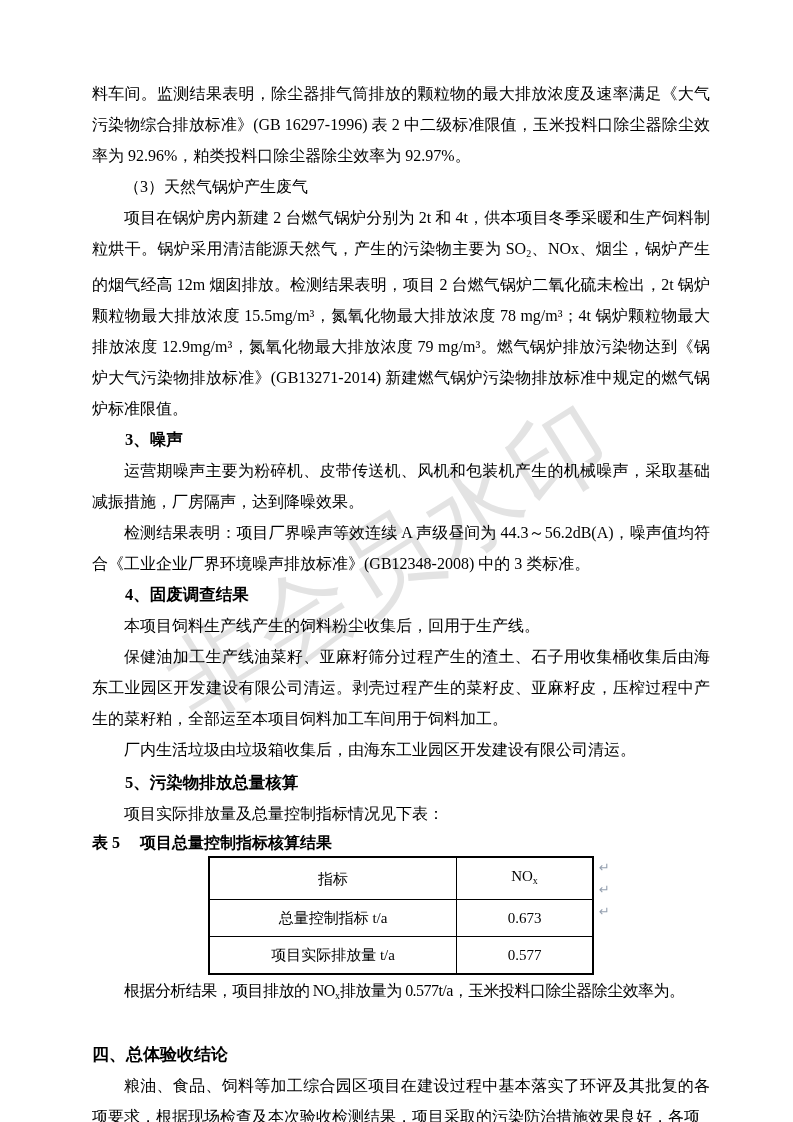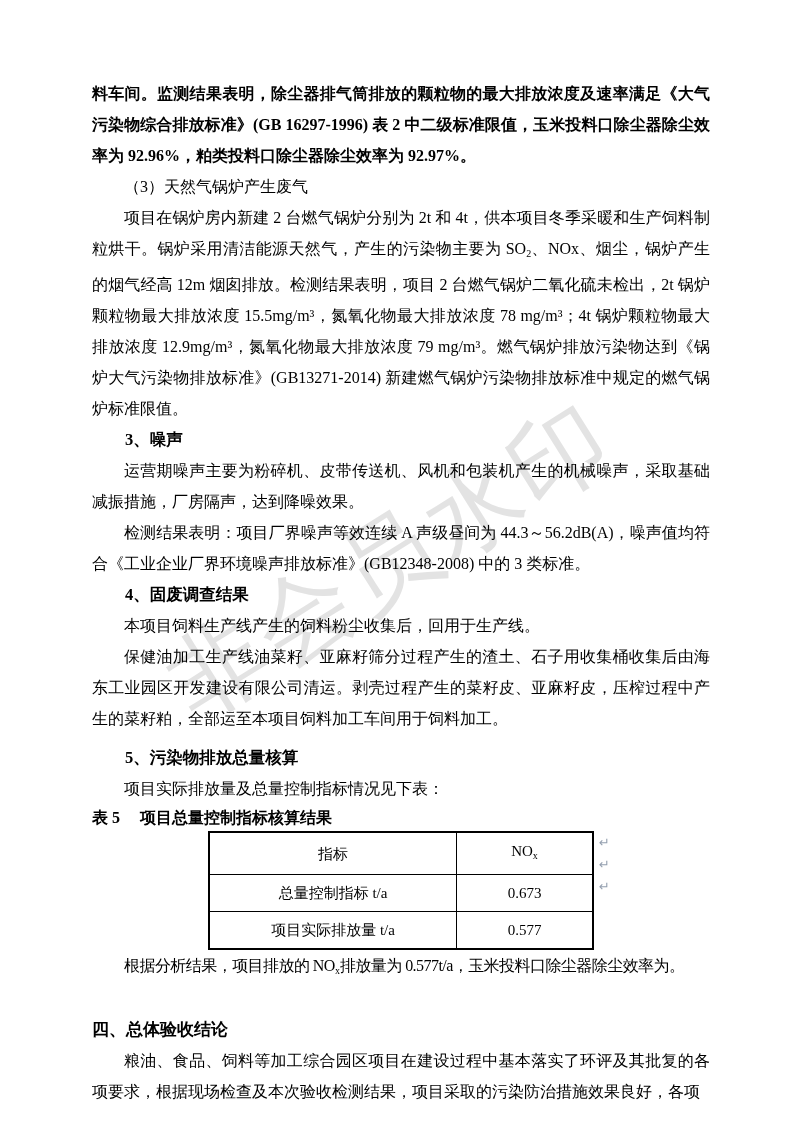--- a/index.html
+++ b/index.html
@@ -30,23 +30,23 @@
     left: 92px;
     top: 78px;
     width: 618px;
     z-index: 1;
     font-size: 16px;
     line-height: 31px;
     text-align: justify;
   }
   p { margin: 0; }
   .body-text { text-indent: 2em; }
-  .no-indent { text-indent: 0; font-weight: bold; }
+  .no-indent { text-indent: 0; }
   .heading { font-weight: bold; text-indent: 2em; font-size: 16.5px; }
-  .heading.mt2 { margin-top: 8px; }
+  .heading.mt2 { margin-top: 2px; }
   .heading.main { text-indent: 0; font-size: 17px; margin-top: 28px; }
   .sub { font-size: 10px; vertical-align: -3px; letter-spacing: 0; }
   .one-line { white-space: nowrap; letter-spacing: -0.55px; }
   .table-area { margin-top: 2px; }
   .table-title {
     text-align: left;
     font-weight: bold;
     font-size: 16px;
     line-height: 24px;
     text-indent: 0;
@@ -93,20 +93,21 @@
 
     <p class="body-text"><span>项目在锅炉房内新建 2 台燃气锅炉分别为 2t 和 4t，供本项目冬季采暖和生产饲料制粒烘干。锅炉采用清洁能源天然气，产生的污染物主要为 SO</span><span class="sub">2</span><span>、NOx、烟尘，锅炉产生的烟气经高 12m 烟囱排放。检测结果表明，项目 2 台燃气锅炉二氧化硫未检出，2t 锅炉颗粒物最大排放浓度 15.5mg/m³，氮氧化物最大排放浓度 78 mg/m³；4t 锅炉颗粒物最大排放浓度 12.9mg/m³，氮氧化物最大排放浓度 79 mg/m³。燃气锅炉排放污染物达到《锅炉大气污染物排放标准》(GB13271-2014) 新建燃气锅炉污染物排放标准中规定的燃气锅炉标准限值。</span></p>
 
     <p class="heading">3、噪声</p>
     <p class="body-text">运营期噪声主要为粉碎机、皮带传送机、风机和包装机产生的机械噪声，采取基础减振措施，厂房隔声，达到降噪效果。</p>
     <p class="body-text">检测结果表明：项目厂界噪声等效连续 A 声级昼间为 44.3～56.2dB(A)，噪声值均符合《工业企业厂界环境噪声排放标准》(GB12348-2008) 中的 3 类标准。</p>
 
     <p class="heading">4、固废调查结果</p>
     <p class="body-text">本项目饲料生产线产生的饲料粉尘收集后，回用于生产线。</p>
     <p class="body-text">保健油加工生产线油菜籽、亚麻籽筛分过程产生的渣土、石子用收集桶收集后由海东工业园区开发建设有限公司清运。剥壳过程产生的菜籽皮、亚麻籽皮，压榨过程中产生的菜籽粕，全部运至本项目饲料加工车间用于饲料加工。</p>
+    <p class="body-text">厂内生活垃圾由垃圾箱收集后，由海东工业园区开发建设有限公司清运。</p>
 
     <p class="heading mt2">5、污染物排放总量核算</p>
     <p class="body-text">项目实际排放量及总量控制指标情况见下表：</p>
 
     <div class="table-area">
       <div class="table-title">表 5　 项目总量控制指标核算结果</div>
       <div class="table-wrap">
         <table class="emission">
           <tbody>
               <tr>

